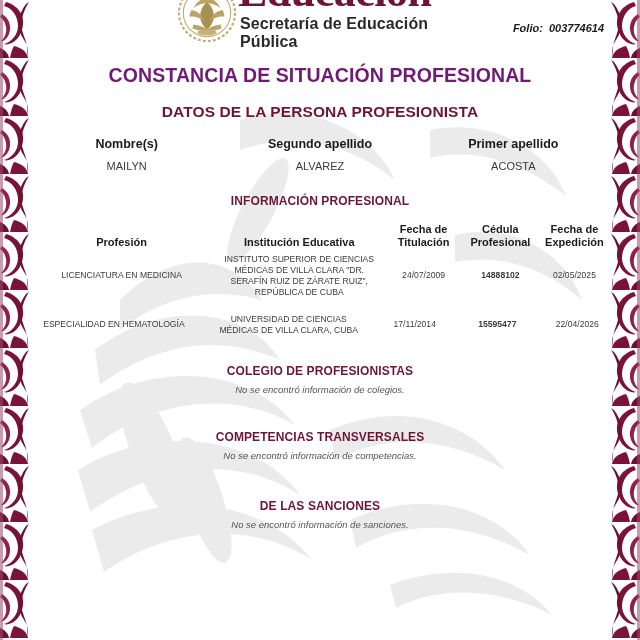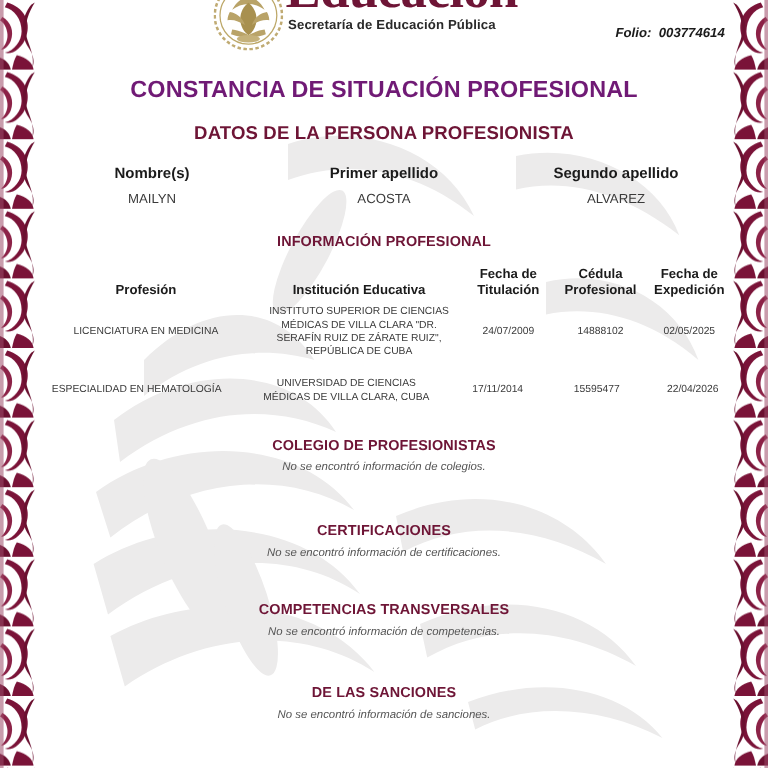--- a/index.html
+++ b/index.html
@@ -81,21 +81,21 @@
     font-size: 44px;
     font-weight: 700;
     color: #6e1536;
     letter-spacing: -0.5px;
     line-height: 1;
   }
   .edu-sub {
     position: absolute;
     left: 92px;
     top: 31px;
-    font-size: 11px;
+    font-size: 16px;
     font-weight: 700;
     color: #2a2a2a;
     letter-spacing: 0.1px;
   }
   .folio {
     position: absolute;
     right: 6px;
     top: 22px;
     font-size: 11px;
     font-weight: 700;
@@ -166,21 +166,21 @@
   .tcell {
     text-align: center;
     font-size: 8.6px;
     color: #3b3b3b;
     line-height: 1.3;
     padding: 0 2px;
   }
   .c-prof { width: 32%; }
   .c-inst { width: 30%; }
   .c-fech { width: 13%; }
-  .c-ced  { width: 13%; }
+  .c-ced  { width: 13%; font-weight: bold; }
   .c-exp  { width: 12%; }
 
   .thead { align-items: flex-end; height: 34px; }
   .tbody-row { min-height: 52px; }
 
   
   .empty-note {
     text-align: center;
     font-size: 9.5px;
     font-style: italic;
@@ -266,26 +266,26 @@
 
     <div class="persona blk">
       <div class="section-title">DATOS DE LA PERSONA PROFESIONISTA</div>
 
       <div class="persona-row" style="margin-top:16px;">
         <div class="persona-col">
           <div class="persona-head">Nombre(s)</div>
           <div class="persona-val">MAILYN</div>
         </div>
         <div class="persona-col">
+          <div class="persona-head">Segundo apellido</div>
+          <div class="persona-val">ALVAREZ</div>
+        </div>
+        <div class="persona-col">
           <div class="persona-head">Primer apellido</div>
           <div class="persona-val">ACOSTA</div>
-        </div>
-        <div class="persona-col">
-          <div class="persona-head">Segundo apellido</div>
-          <div class="persona-val">ALVAREZ</div>
         </div>
       </div>
     </div>
 
     <div class="blk" style="margin-top:22px;">
       <div class="section-title big">INFORMACIÓN PROFESIONAL</div>
 
       <div class="table">
 
         <div class="trow thead">
@@ -322,24 +322,20 @@
         </div>
 
       </div>
     </div>
 
     <div class="blk" style="">
       <div class="section-title big">COLEGIO DE PROFESIONISTAS</div>
       <div class="empty-note">No se encontró información de colegios.</div>
     </div>
 
-    <div class="blk" style="margin-top:40px;">
-      <div class="section-title big">CERTIFICACIONES</div>
-      <div class="empty-note">No se encontró información de certificaciones.</div>
-    </div>
 
     <div class="blk" style="margin-top:35px;">
       <div class="section-title big">COMPETENCIAS TRANSVERSALES</div>
       <div class="empty-note">No se encontró información de competencias.</div>
     </div>
 
     <div class="blk" style="margin-top:38px;">
       <div class="section-title big">DE LAS SANCIONES</div>
       <div class="empty-note">No se encontró información de sanciones.</div>
     </div>

